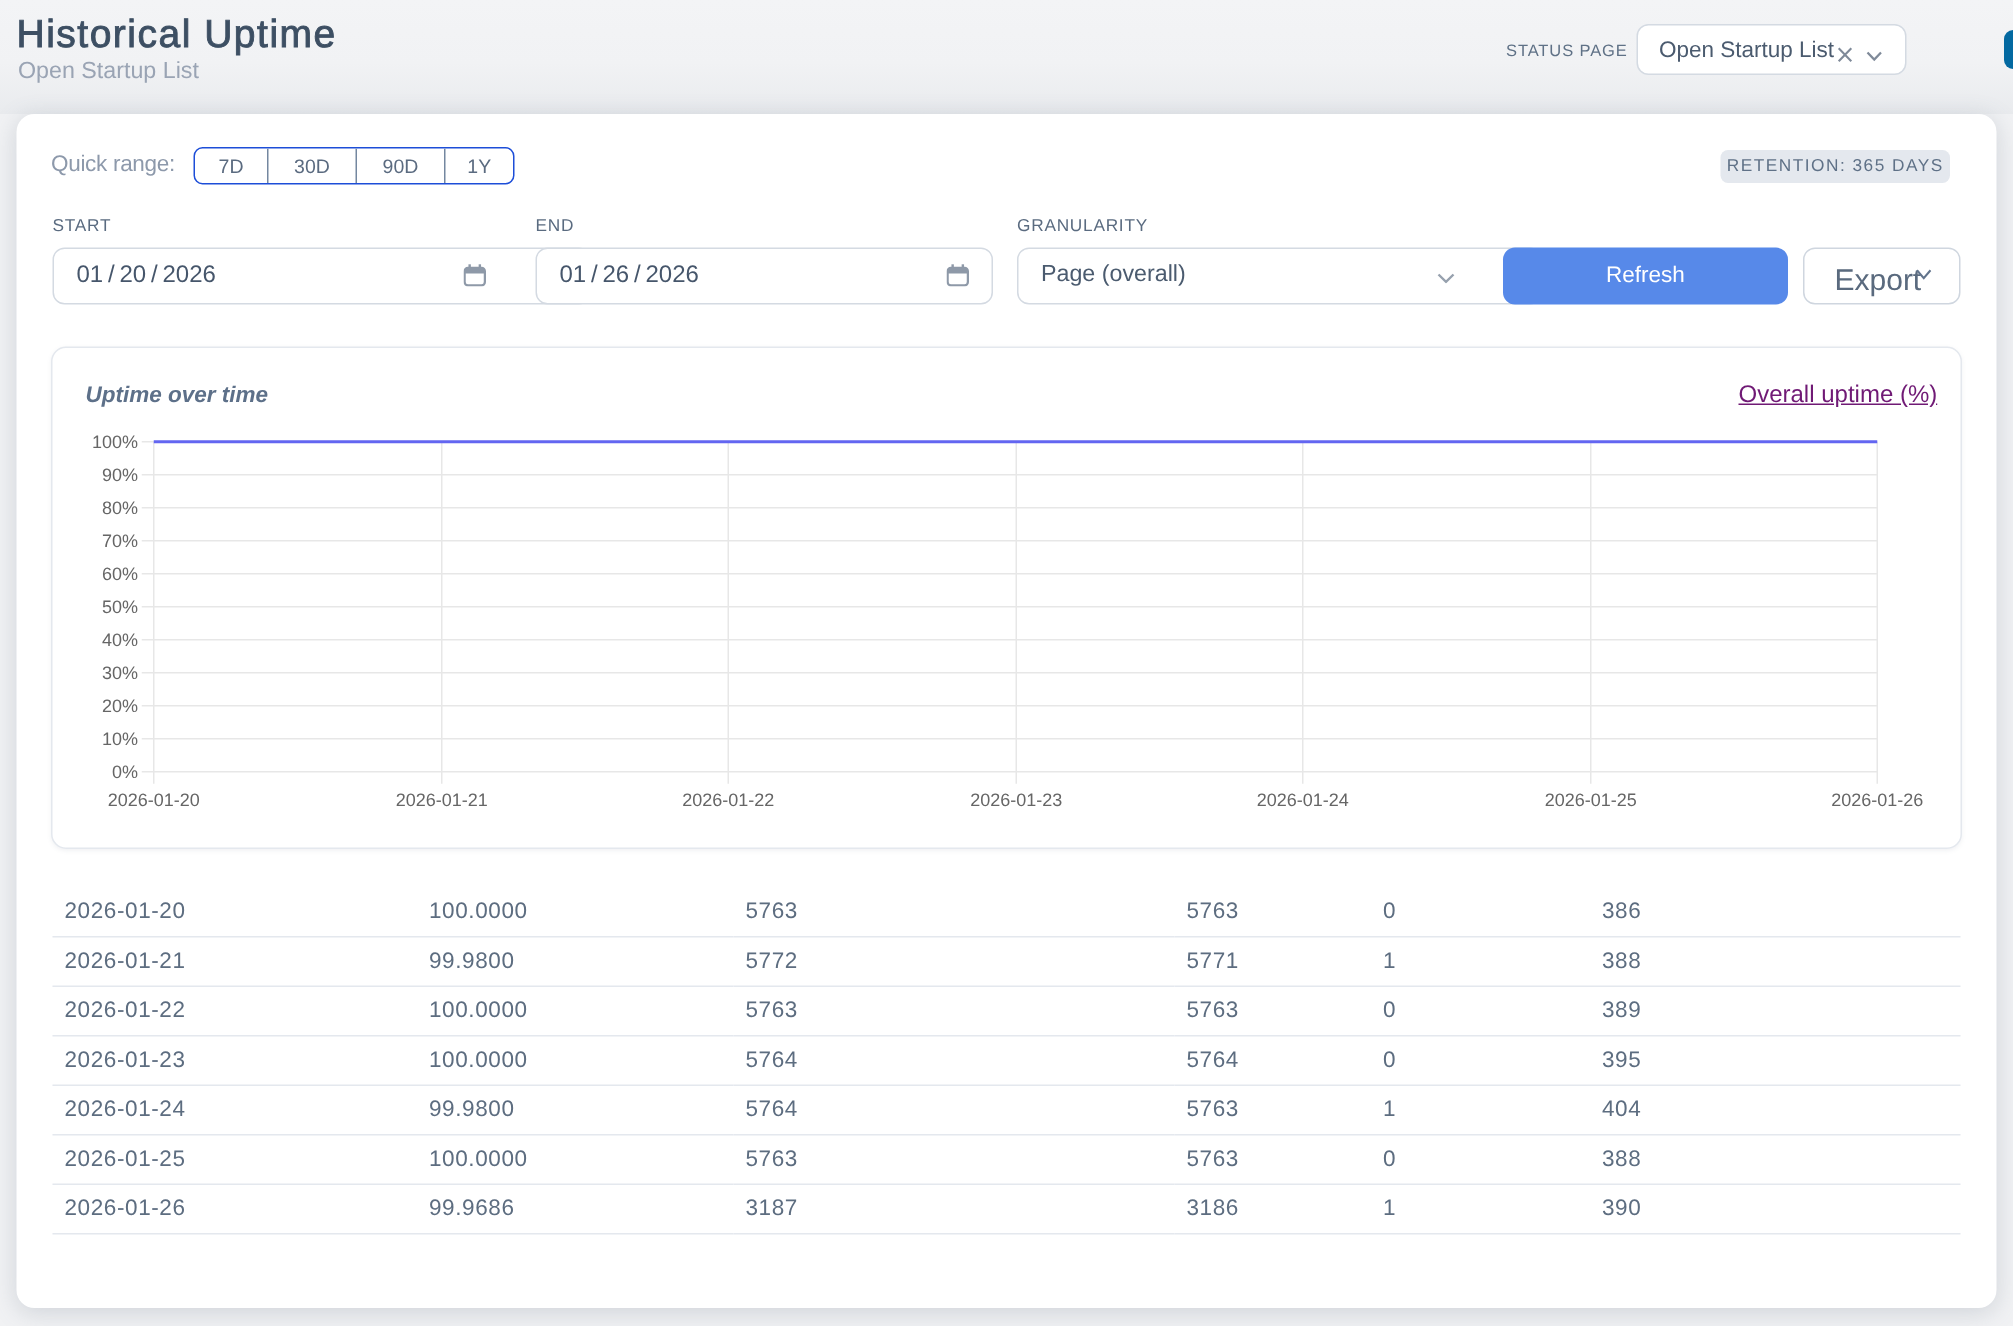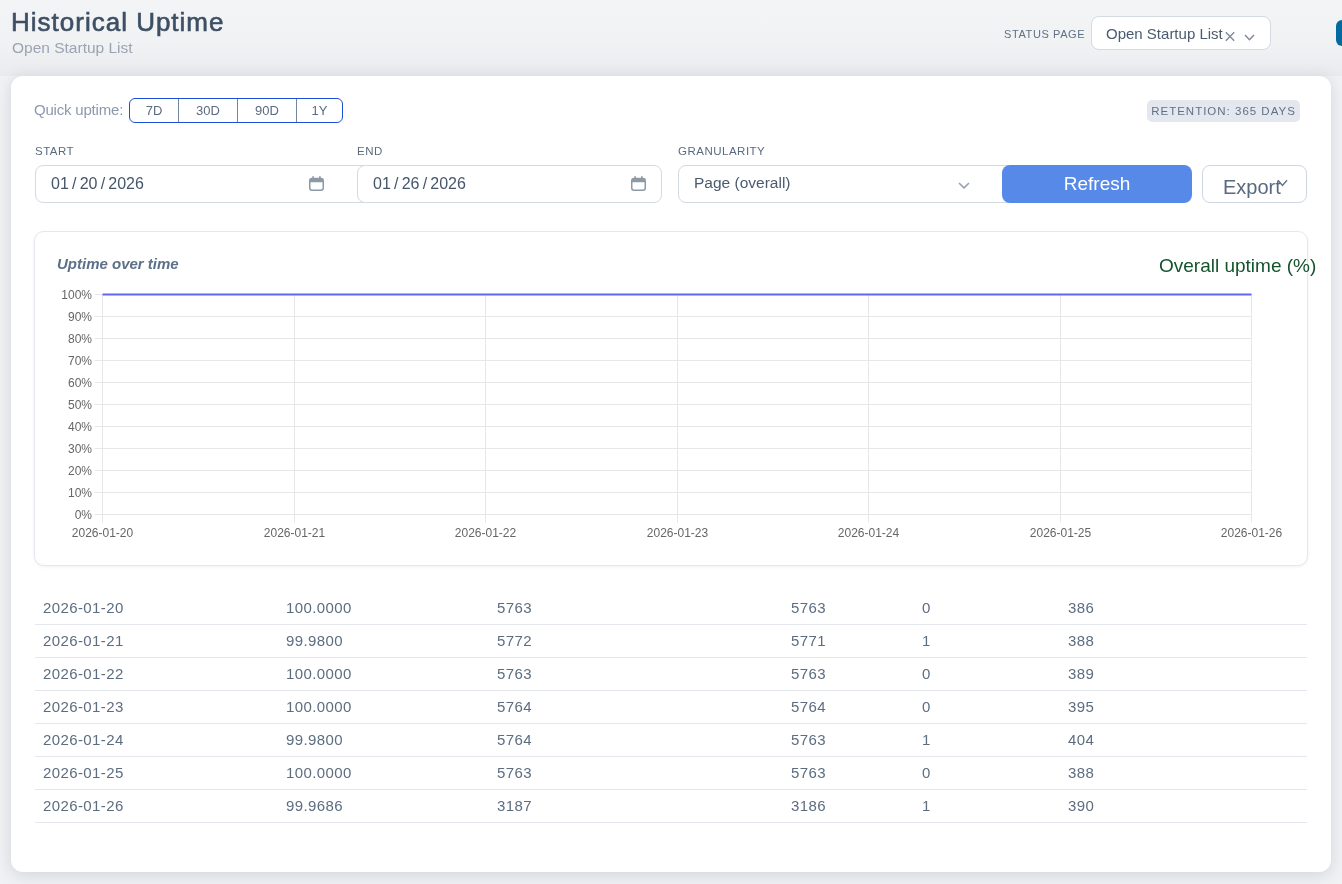--- a/index.html
+++ b/index.html
@@ -29,28 +29,28 @@
   .bg1 { width:48px; } .bg2 { width:59px; } .bg3 { width:59px; } .bg4 { width:46px; }
 
   .badge { left:1147px; top:100px; width:153px; height:22px; background:#e4e8ee; border-radius:5px;
            font-size:11.5px; color:#5f7187; letter-spacing:1px; text-align:center; line-height:22px; }
 
   .field-label { font-size:11.5px; color:#5a6b80; letter-spacing:0.5px; top:145px; }
   .input { top:165px; height:38px; background:#fff; border:1px solid #d4dae2; border-radius:8px; }
   .input .val { position:absolute; left:15px; top:9px; font-size:16px; color:#46566b; }
 
   .refresh-btn { left:1002px; top:165px; width:190px; height:38px; background:#5789e9; border-radius:8px;
-                 color:#fff; font-size:19px; text-align:center; line-height:38px; }
+                 color:#fff; font-size:15px; text-align:center; line-height:38px; }
   .export-btn { left:1202px; top:165px; width:105px; height:38px; background:#fff; border:1px solid #cfd6df; border-radius:8px;
                 color:#5a6a7e; font-size:20px; }
 
   .chart-card { left:34px; top:231px; width:1274px; height:335px; background:#fff; border:1px solid #e4e8ee; border-radius:10px;
                 box-shadow:0 1px 3px rgba(120,130,150,0.10); }
   .chart-title { left:57px; top:255px; font-size:15px; font-weight:700; color:#5d7089;font-style:italic; }
-  .chart-sub { left:1159px; top:255px; font-size:19px; color:#14532d; }
+  .chart-sub { left:1159px; top:255px; font-size:16px; color:#701a75;text-decoration:underline; }
 
   table.data { position:absolute; left:35px; top:591px; width:1272px; border-collapse:collapse; table-layout:fixed; }
   table.data th { font-size:12px; color:#47586d; letter-spacing:1px; text-align:left; font-weight:700;
                   padding:0 0 0 8px; height:28px; border-bottom:1px solid #dbe0e8; }
   table.data td { font-size:15px; letter-spacing:0.4px; color:#5d6d80; padding:0 0 0 8px; height:33px; border-bottom:1px solid #e4e8ee; }
 </style>
 </head>
 <body>
   <div class="abs" style="left:0;top:0;width:1342px;height:76px;background:linear-gradient(180deg,#f3f4f6 0%,#f1f2f4 55%,#e9ebee 100%);"></div>
 
@@ -64,21 +64,21 @@
       <path d="M0.8 1.2 L9.2 9.8 M9.2 1.2 L0.8 9.8" stroke="#7f8a99" stroke-width="1.4"></path>
     </svg>
     <svg style="position:absolute;left:152px;top:17px" width="11" height="7" viewBox="0 0 11 7">
       <path d="M1 1 L5.5 5.7 L10 1" stroke="#7f8a99" stroke-width="1.5" fill="none"></path>
     </svg>
   </div>
   <div class="abs go-btn">Go</div>
 
   <div class="abs card"></div>
 
-  <div class="abs qr-label">Quick uptime:</div>
+  <div class="abs qr-label">Quick range:</div>
   <div class="abs btn-group">
     <div class="bg1">7D</div>
     <div class="bg2">30D</div>
     <div class="bg3">90D</div>
     <div class="bg4">1Y</div>
   </div>
   <div class="abs badge">RETENTION: 365 DAYS</div>
 
   <div class="abs field-label" style="left:35px;">START</div>
   <div class="abs field-label" style="left:357px;">END</div>

